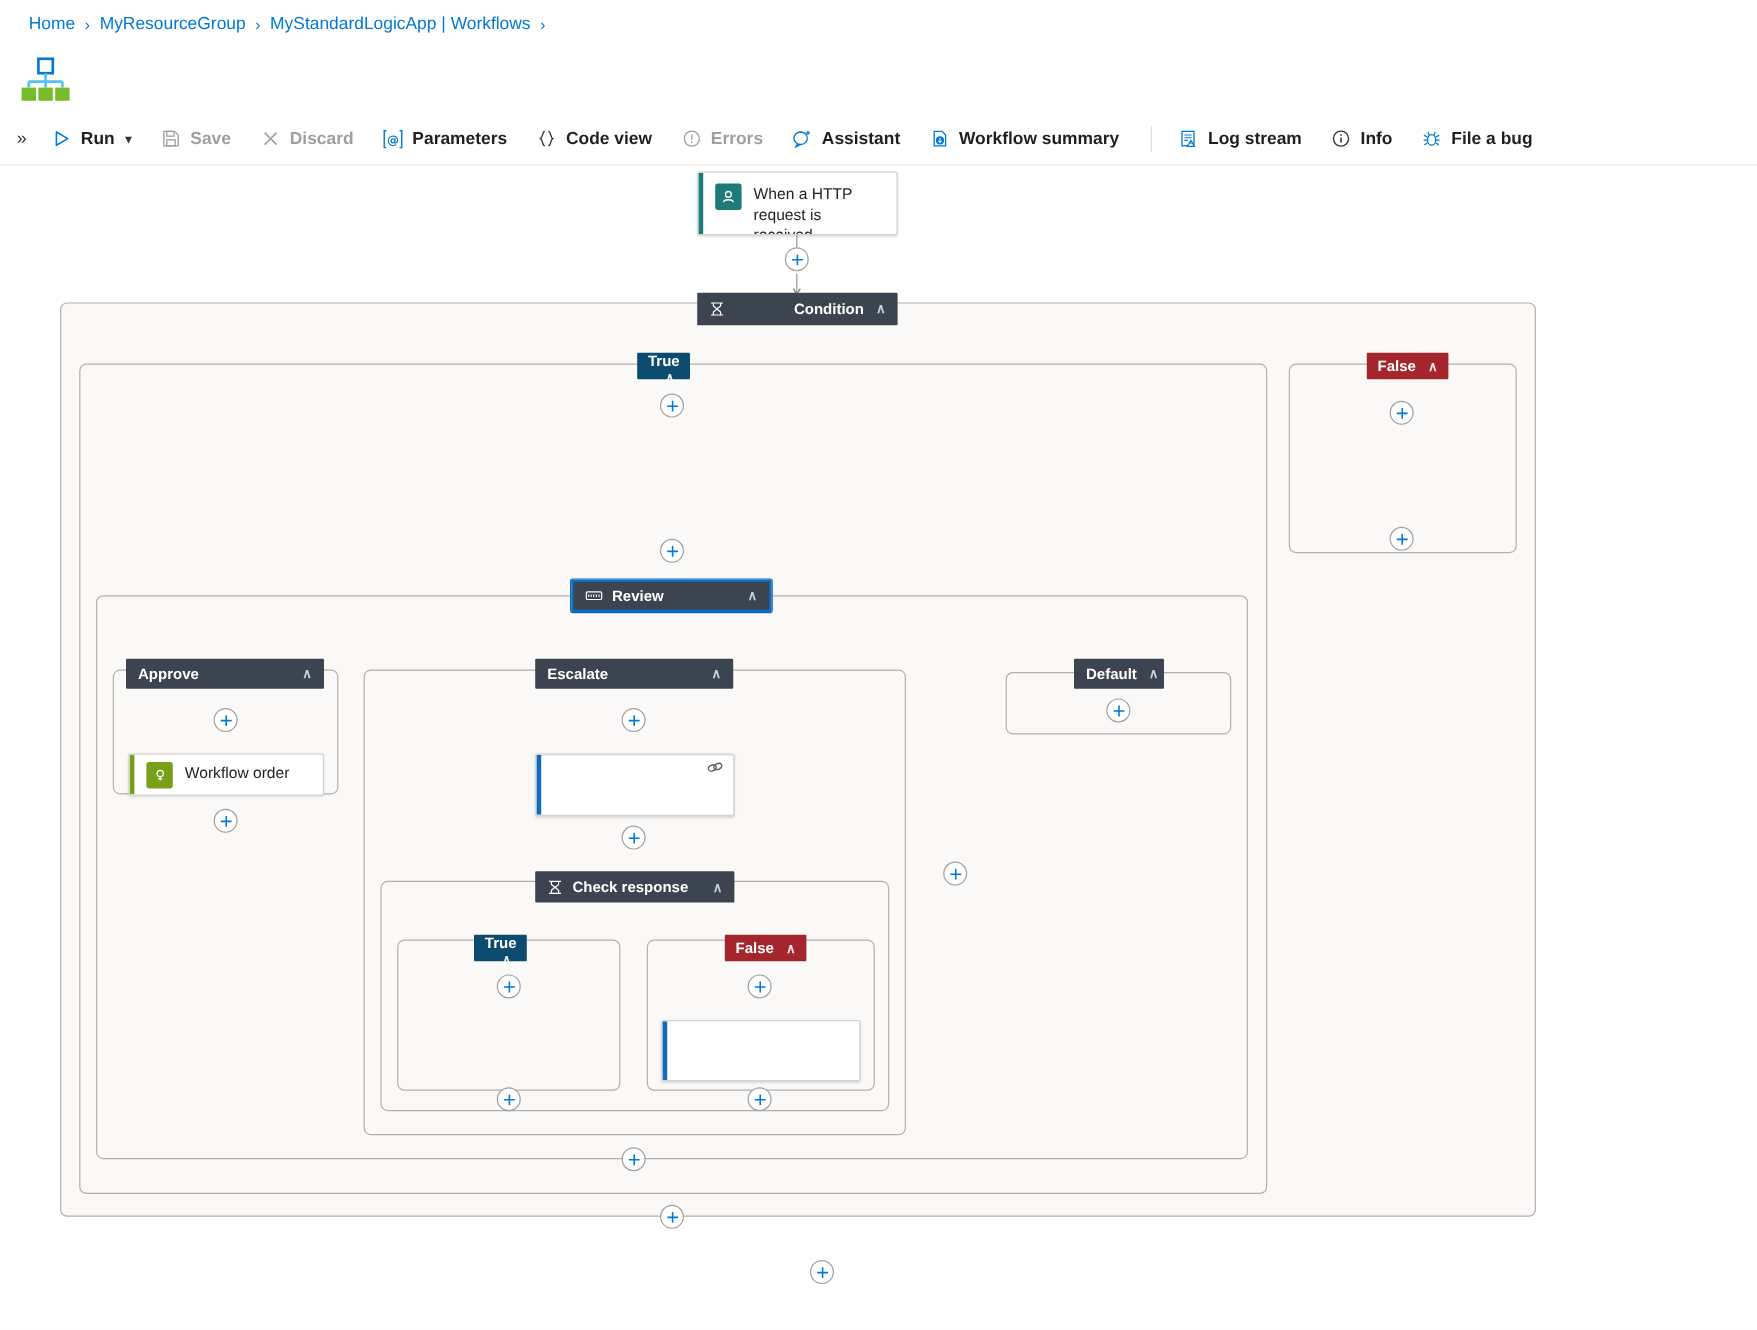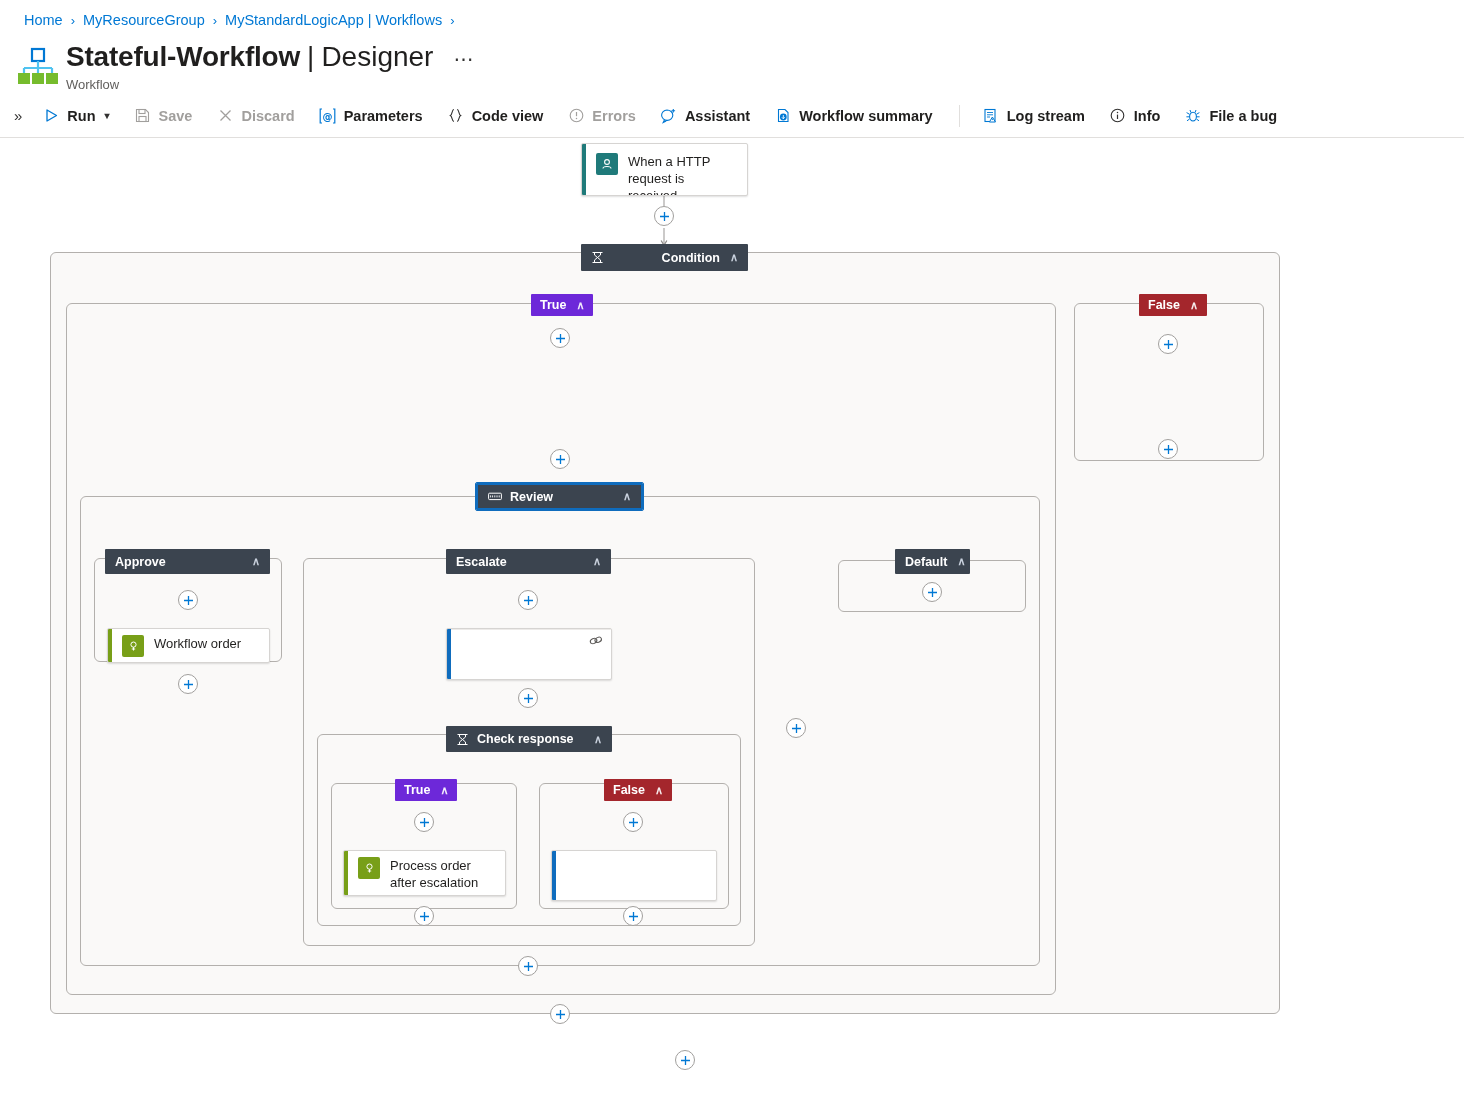--- a/index.html
+++ b/index.html
@@ -121,21 +121,21 @@
   .scope-head .sh-caret { color: #c8d0dc; font-size: 11px; margin-left: 10px; }
   .scope-head.selected { border: 2px solid #0f6cbd; outline: 1px solid #0f6cbd; }
 
   
   .branch-badge {
     position: absolute; display: flex; align-items: center;
     color: #fff; font-size: 12.5px; font-weight: 600;
     padding: 0 9px; height: 22px; border-radius: 1px; cursor: pointer;
   }
   .branch-badge .bb-caret { font-size: 11px; margin-left: 10px; opacity: .9; }
-  .badge-true { background: #6d28d9; }
+  .badge-true { background: #0c4a6e; flex-direction: column; }
   .badge-false { background: #a4262c; }
 
   
   .plus {
     position: absolute; width: 20px; height: 20px; border-radius: 50%;
     border: 1px solid #a19f9d; background: #ffffff;
     display: flex; align-items: center; justify-content: center;
     cursor: pointer;
   }
   .plus svg { display: block; }
@@ -157,29 +157,20 @@
 <div class="titlebar">
   <span class="wf-icon">
     <svg width="44" height="44" viewBox="0 0 44 44">
       <rect x="16" y="3" width="12" height="12" fill="none" stroke="#0078d4" stroke-width="2.2"></rect>
       <path d="M22 15 L22 22 M8 22 L36 22 M8 22 L8 27 M22 22 L22 27 M36 22 L36 27" fill="none" stroke="#50c3f0" stroke-width="2.2"></path>
       <rect x="2" y="27" width="12" height="11" fill="#76bc2d"></rect>
       <rect x="16" y="27" width="12" height="11" fill="#76bc2d"></rect>
       <rect x="30" y="27" width="12" height="11" fill="#76bc2d"></rect>
     </svg>
   </span>
-  <span class="title-texts">
-    <span class="title-row">
-      <span class="title-main">Stateful-Workflow</span>
-      <span class="title-sep">|</span>
-      <span class="title-sub-page">Designer</span>
-      <span class="title-ellipsis">⋯</span>
-    </span>
-    <span class="subtitle">Workflow</span>
-  </span>
 </div>
 
 <div class="toolbar">
   <span class="chevrons">»</span>
 
   <div class="tb-item">
     <span class="glyph">
       <svg width="15" height="15" viewBox="0 0 15 15">
           <path d="M3 2 L12.5 7.5 L3 13 Z" fill="none" stroke="#0078d4" stroke-width="1.3" stroke-linejoin="round"></path>
         </svg>
@@ -537,32 +528,20 @@
     <svg width="11" height="11" viewBox="0 0 11 11">
         <path d="M5.5 1 V10 M1 5.5 H10" stroke="#0078d4" stroke-width="1.3"></path>
       </svg>
   </div>
   <div class="plus" style="left:623px; top:674px;">
     <svg width="11" height="11" viewBox="0 0 11 11">
         <path d="M5.5 1 V10 M1 5.5 H10" stroke="#0078d4" stroke-width="1.3"></path>
       </svg>
   </div>
 
-  <div class="node-card" style="left:343px; top:712px; width:163px; height:46px;">
-    <span class="node-accent" style="background:#789f18;"></span>
-    <div class="node-body" style="padding-top:6px;padding-bottom:6px;">
-      <span class="node-ico" style="background:#789f18;">
-        <svg width="13" height="13" viewBox="0 0 13 13">
-          <circle cx="6.5" cy="4.6" r="2.6" fill="none" stroke="#fff" stroke-width="1"></circle>
-          <path d="M6.5 7.2 V10.5 M4.8 9 H8.2" stroke="#fff" stroke-width="1"></path>
-        </svg>
-      </span>
-      <span class="node-label">Process order after escalation</span>
-    </div>
-  </div>
   <div class="plus" style="left:414px; top:768px;">
     <svg width="11" height="11" viewBox="0 0 11 11">
         <path d="M5.5 1 V10 M1 5.5 H10" stroke="#0078d4" stroke-width="1.3"></path>
       </svg>
   </div>
 
   <div class="node-card" style="left:551px; top:712px; width:166px; height:51px;">
     <span class="node-accent" style="background:#0f6cbd;"></span>
     <div class="node-body" style="padding-top:6px;padding-bottom:5px;margin-top:48px;">
       <span class="node-ico" style="background:#0f6cbd;">

